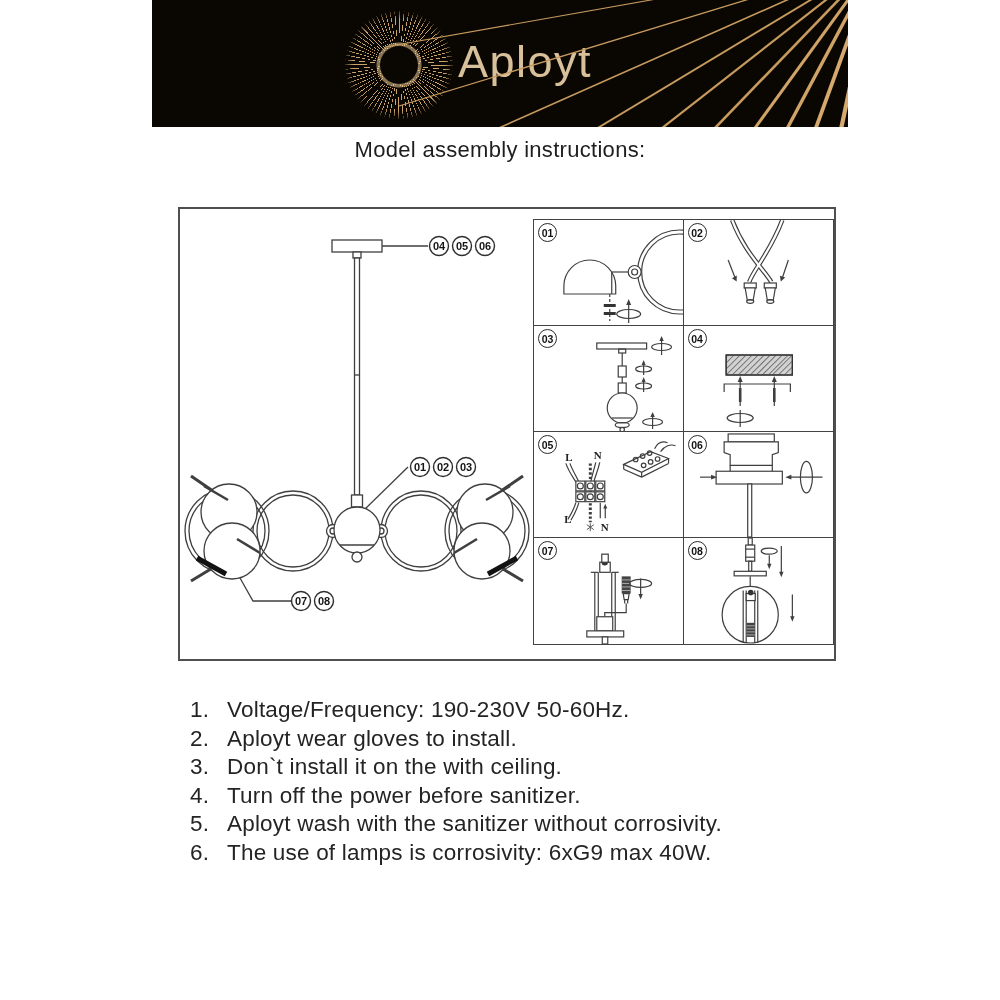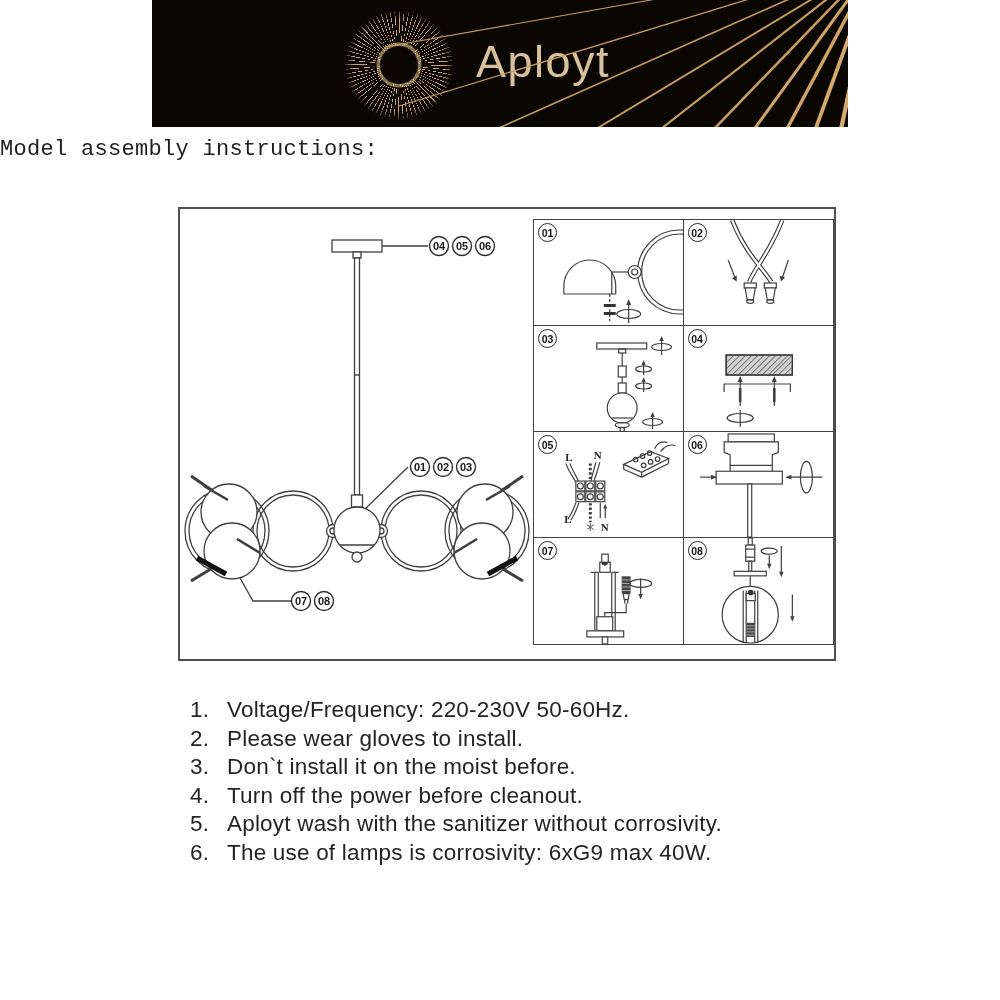--- a/index.html
+++ b/index.html
@@ -13,26 +13,26 @@
     position:absolute;left:193px;top:11px;width:108px;height:108px;border-radius:50%;
     background:
       radial-gradient(circle at 50% 50%, rgba(240,205,150,0) 0 17px, rgba(240,205,150,.55) 18px 22px, rgba(240,205,150,0) 23px),
       radial-gradient(circle at 50% 50%, #0a0703 0 19px, rgba(10,7,3,0) 20px),
       repeating-conic-gradient(rgba(214,171,112,.95) 0deg .9deg, rgba(10,7,3,0) .9deg 5deg);
     -webkit-mask-image:radial-gradient(circle, #000 0 60%, transparent 74%);
             mask-image:radial-gradient(circle, #000 0 60%, transparent 74%);
   }
   .starburst::after{content:"";position:absolute;inset:35px;background:#0a0703;border-radius:50%;}
   .brand{
-    position:absolute;left:306px;top:38px;width:170px;text-align:center;
+    position:absolute;left:306px;top:38px;width:170px;text-align:left;
     font-size:45px;line-height:48px;font-weight:300;letter-spacing:1.5px;color:#d8c09a;
   }
   .fan{position:absolute;left:0;top:0;width:696px;height:127px;}
   
-  .title-block{position:absolute;left:0;top:136px;width:1000px;font-family:Liberation Mono, monospace;}
+  .title-block{position:absolute;left:0;top:136px;width:1000px;text-align:center;}
   .title-line{font-size:22px;line-height:27px;letter-spacing:.3px;color:#1e1e1e;}
   
   .main-box{position:absolute;left:178px;top:207px;width:658px;height:454px;
     border:2px solid #4f4f4f;box-sizing:border-box;background:#fff;}
   .chandelier{position:absolute;left:0;top:0;width:354px;height:450px;}
   .grid{
     position:absolute;left:353px;top:10px;width:301px;height:426px;box-sizing:border-box;
     border:1.5px solid #434343;display:grid;grid-template-columns:1fr 1fr;grid-template-rows:repeat(4,1fr);
     background:#fff;
   }
@@ -409,33 +409,33 @@
         </g>
       </svg>
     </div>
 
   </div>
 </div>
 
 <div class="instructions">
   <div class="inst-row">
     <span class="inst-num">1.</span>
-    <span class="inst-text">Voltage/Frequency: 220-230V 50-60Hz.</span>
+    <span class="inst-text">Voltage/Frequency: 190-230V 50-60Hz.</span>
   </div>
   <div class="inst-row">
     <span class="inst-num">2.</span>
-    <span class="inst-text">Please wear gloves to install.</span>
+    <span class="inst-text">Aployt wear gloves to install.</span>
   </div>
   <div class="inst-row">
     <span class="inst-num">3.</span>
-    <span class="inst-text">Don`t install it on the moist before.</span>
+    <span class="inst-text">Don`t install it on the with ceiling.</span>
   </div>
   <div class="inst-row">
     <span class="inst-num">4.</span>
-    <span class="inst-text">Turn off the power before cleanout.</span>
+    <span class="inst-text">Turn off the power before sanitizer.</span>
   </div>
   <div class="inst-row">
     <span class="inst-num">5.</span>
     <span class="inst-text">Aployt wash with the sanitizer without corrosivity.</span>
   </div>
   <div class="inst-row">
     <span class="inst-num">6.</span>
     <span class="inst-text">The use of lamps is corrosivity: 6xG9 max 40W.</span>
   </div>
 </div>

